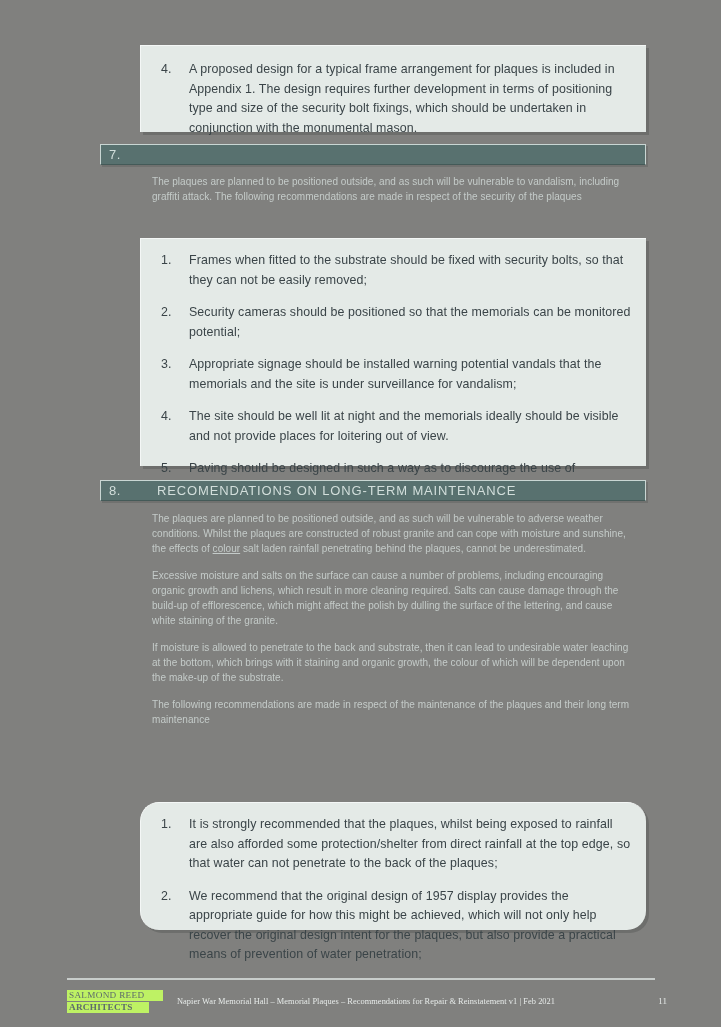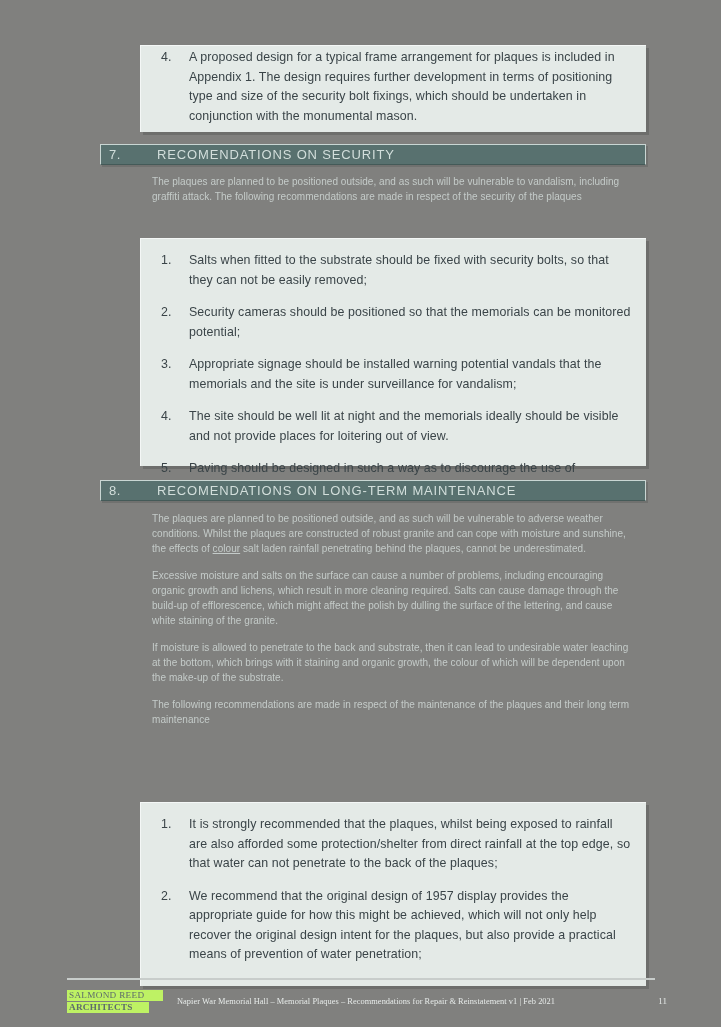--- a/index.html
+++ b/index.html
@@ -23,21 +23,21 @@
   }
 
   
   .panel {
     position: absolute;
     background: #e4eae7;
     border-top: 1px solid #f4f7f6;
     border-left: 1px solid #f4f7f6;
     box-shadow: 3px 3px 0 rgba(40,45,45,0.22);
     box-sizing: border-box;
-    padding: 2px 14px 10px 12px;
+    padding: 14px 14px 10px 12px;
   }
 
   
   ol.numlist {
     margin: 0;
     padding: 0;
     list-style: none;
     counter-reset: item;
   }
   ol.numlist > li {
@@ -163,50 +163,49 @@
 <div class="page">
 
   <div class="panel" style="left:140px; top:45px; width:506px; height:87px;">
     <ol class="numlist start-four">
       <li>A proposed design for a typical frame arrangement for plaques is included in Appendix 1. The design requires further development in terms of positioning type and size of the security bolt fixings, which should be undertaken in conjunction with the monumental mason.</li>
     </ol>
   </div>
 
   <div class="sec-header" style="left:100px; top:144px; width:546px;">
     <span class="sec-num">7.</span>
-    <span class="sec-title">RECOMENDATIONS ON SECURITY</span>
   </div>
 
   <div class="intro" style="left:152px; top:174px; width:486px;">
     <p>The plaques are planned to be positioned outside, and as such will be vulnerable to vandalism, including graffiti attack.  The following recommendations are made in respect of the security of the plaques</p>
   </div>
 
   <div class="panel" style="left:140px; top:238px; width:506px; height:228px; padding-top:12px;">
     <ol class="numlist">
-      <li>Salts when fitted to the substrate should be fixed with security bolts, so that they can not be easily removed;</li>
+      <li>Frames when fitted to the substrate should be fixed with security bolts, so that they can not be easily removed;</li>
       <li>Security cameras should be positioned so that the memorials can be monitored potential;</li>
       <li>Appropriate signage should be installed warning potential vandals that the memorials and the site is under surveillance for vandalism;</li>
       <li>The site should be well lit at night and the memorials ideally should be visible and not provide places for loitering out of view.</li>
       <li>Paving should be designed in such a way as to discourage the use of skateboards and the like.</li>
     </ol>
   </div>
 
   <div class="sec-header" style="left:100px; top:480px; width:546px;">
     <span class="sec-num">8.</span>
     <span class="sec-title">RECOMENDATIONS ON LONG-TERM MAINTENANCE</span>
   </div>
 
   <div class="intro" style="left:152px; top:511px; width:486px;">
     <p><span>The plaques are planned to be positioned outside, and as such will be vulnerable to adverse weather conditions.  Whilst the plaques are constructed of robust granite and can cope with moisture and sunshine, the effects of </span><u>colour</u><span> salt laden rainfall penetrating behind the plaques, cannot be underestimated.</span></p>
     <p>Excessive moisture and salts on the surface can cause a number of problems, including encouraging organic growth and lichens, which result in more cleaning required.  Salts can cause damage through the build-up of efflorescence, which might affect the polish by dulling the surface of the lettering, and cause white staining of the granite.</p>
     <p>If moisture is allowed to penetrate to the back and substrate, then it can lead to undesirable water leaching at the bottom, which brings with it staining and organic growth, the colour of which will be dependent upon the make-up of the substrate.</p>
     <p>The following  recommendations are made in respect of the maintenance of the plaques and their long term maintenance</p>
   </div>
 
-  <div class="panel" style="left:140px; top:802px; width:506px; height:184px; padding-top:12px;">
+  <div class="panel" style="left:140px; top:802px; width:506px; height:128px; padding-top:12px;border-radius:19px;">
     <ol class="numlist">
       <li>It is strongly recommended that the plaques, whilst being exposed to rainfall are also afforded some protection/shelter from direct rainfall at the top edge, so that water can not penetrate to the back of the plaques;</li>
       <li>We recommend that the original design of 1957 display provides the appropriate guide for how this might be achieved, which will not only help recover the original design intent for the plaques, but also provide a practical means of prevention of water penetration;</li>
     </ol>
   </div>
 
   <div class="footer-rule"></div>
   <div class="footer">
     <div class="logo">
       <div class="logo-line">SALMOND REED</div>

